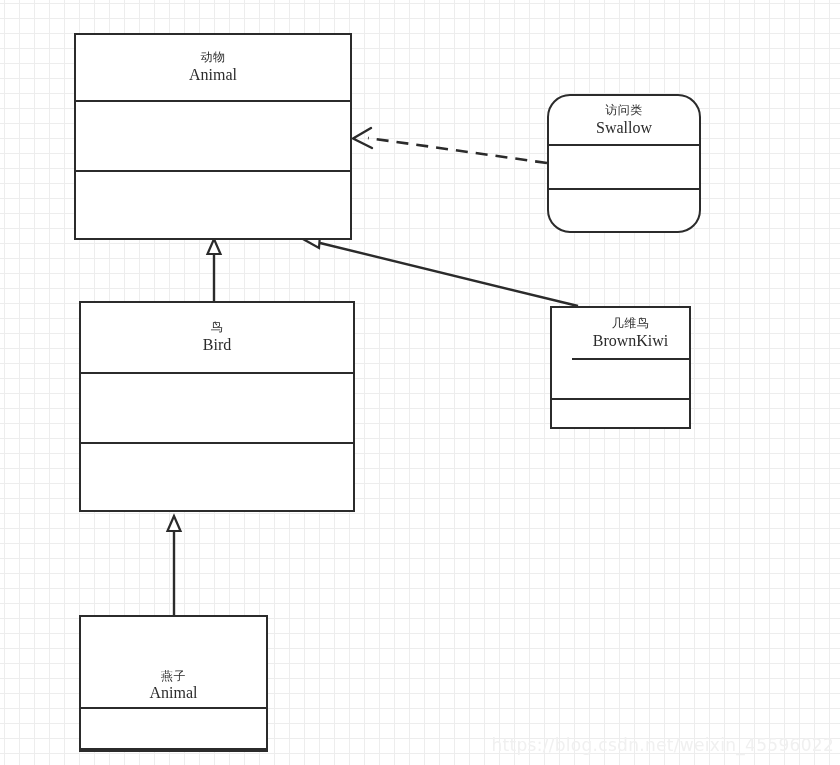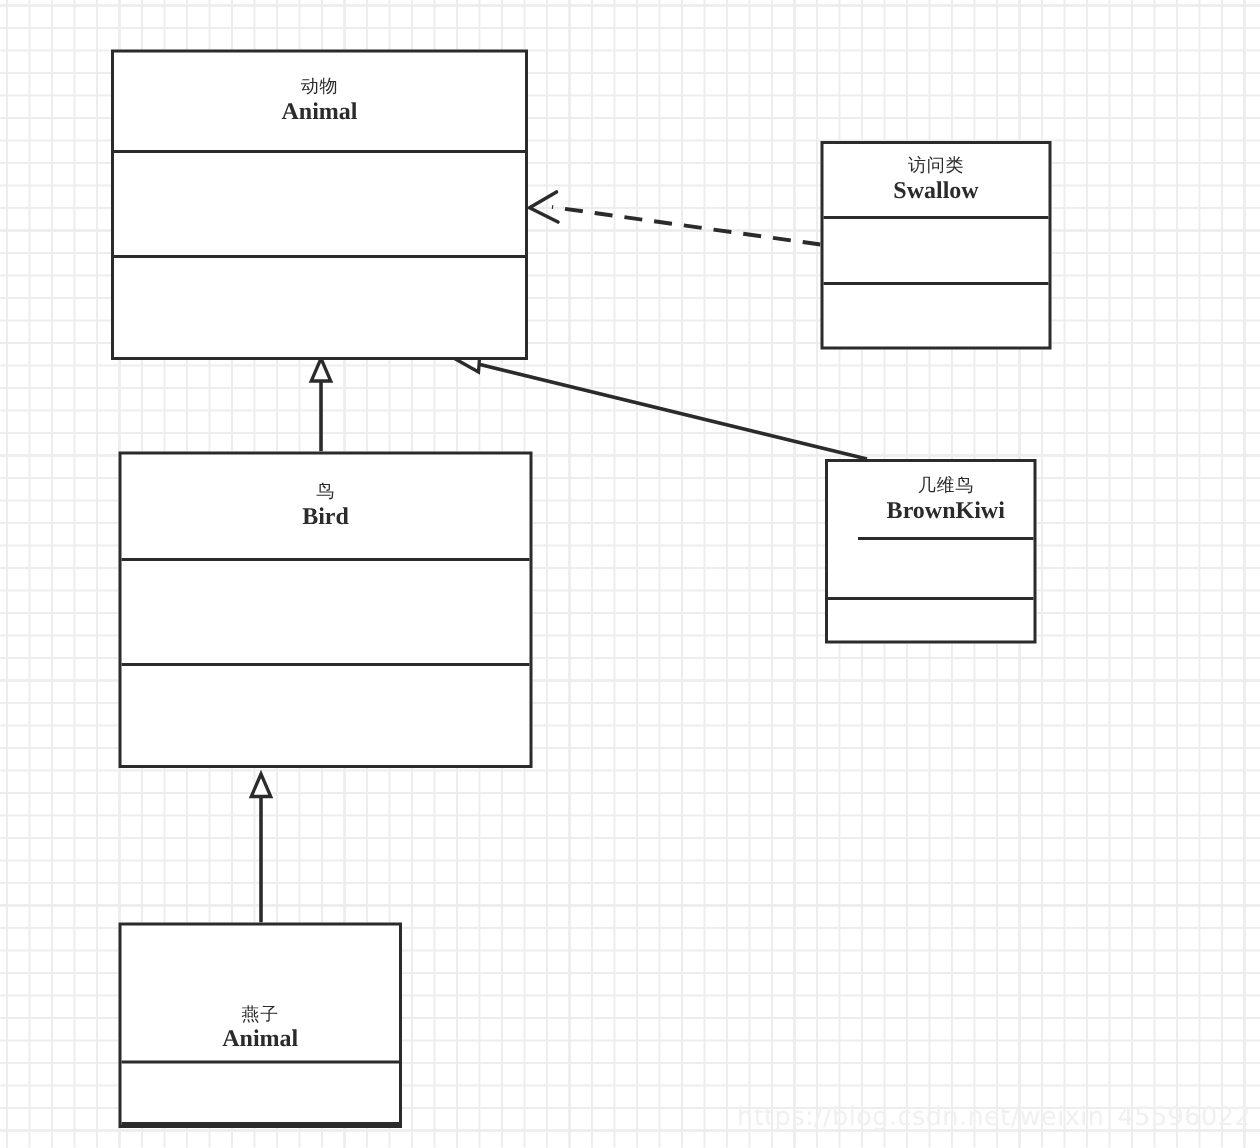--- a/index.html
+++ b/index.html
@@ -60,21 +60,20 @@
     padding: 2px 4px;
   }
   .uml-header .cn {
     font-size: 12px;
     font-family: "DejaVu Sans", "Liberation Sans", sans-serif;
     letter-spacing: 0.5px;
   }
   .uml-header .en {
     font-size: 16px;
     font-family: "Liberation Serif", "DejaVu Serif", serif;
-    font-weight: bold;
   }
   .uml-attrs {
     box-sizing: border-box;
     border-bottom: 2px solid #2b2b2b;
   }
   .uml-ops {
     box-sizing: border-box;
   }
   .watermark {
     position: absolute;
@@ -119,21 +118,21 @@
 
   <div class="uml-class" id="class-animal" style="left: 74px; top: 33px; width: 278px; height: 207px; border-color: rgb(43, 43, 43);">
     <div class="uml-header" style="height: 67px; border-bottom-color: rgb(43, 43, 43); color: rgb(43, 43, 43);">
       <span class="cn">动物</span>
       <span class="en">Animal</span>
     </div>
     <div class="uml-attrs" style="height: 70px; border-bottom-color: rgb(43, 43, 43);"></div>
     <div class="uml-ops" style="flex: 1 1 auto;"></div>
   </div>
 
-  <div class="uml-class" id="class-lsptest" style="left: 547px; top: 94px; width: 154px; height: 139px; border-color: rgb(43, 43, 43);">
+  <div class="uml-class" id="class-lsptest" style="left: 547px; top: 94px; width: 154px; height: 139px; border-color: rgb(43, 43, 43); border-radius: 23px;">
     <div class="uml-header" style="height: 50px; border-bottom-color: rgb(43, 43, 43); color: rgb(43, 43, 43);">
       <span class="cn">访问类</span>
       <span class="en">Swallow</span>
     </div>
     <div class="uml-attrs" style="height: 44px; border-bottom-color: rgb(43, 43, 43);"></div>
     <div class="uml-ops" style="flex: 1 1 auto;"></div>
   </div>
 
   <div class="uml-class" id="class-bird" style="left: 79px; top: 301px; width: 276px; height: 211px; border-color: rgb(43, 43, 43);">
     <div class="uml-header" style="height: 71px; border-bottom-color: rgb(43, 43, 43); color: rgb(43, 43, 43);">

